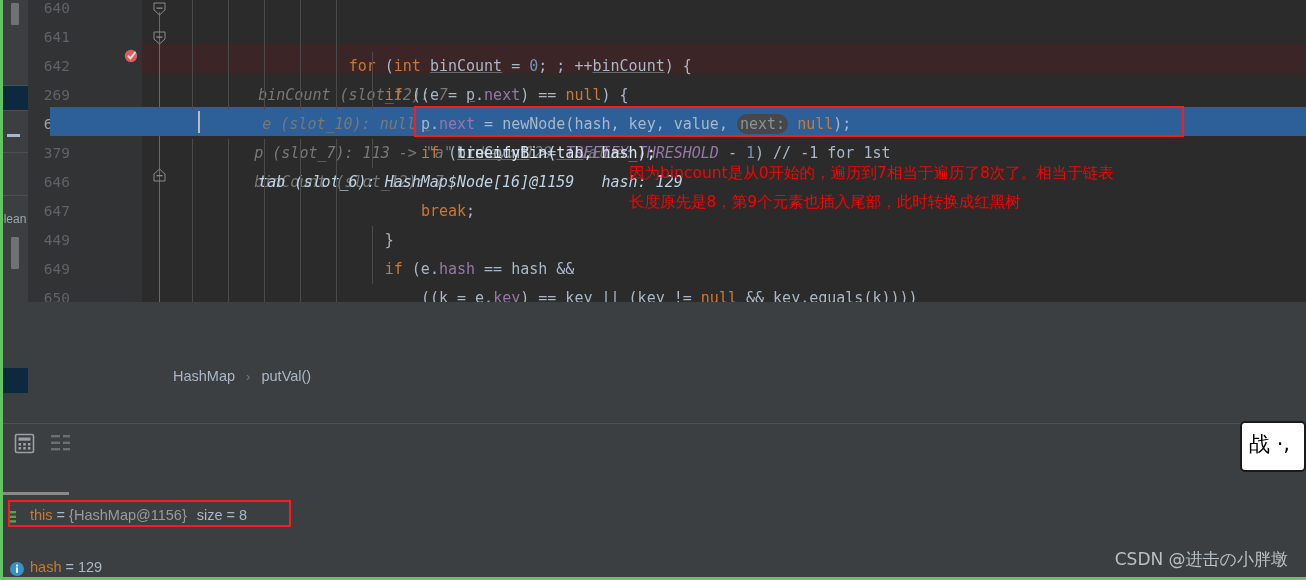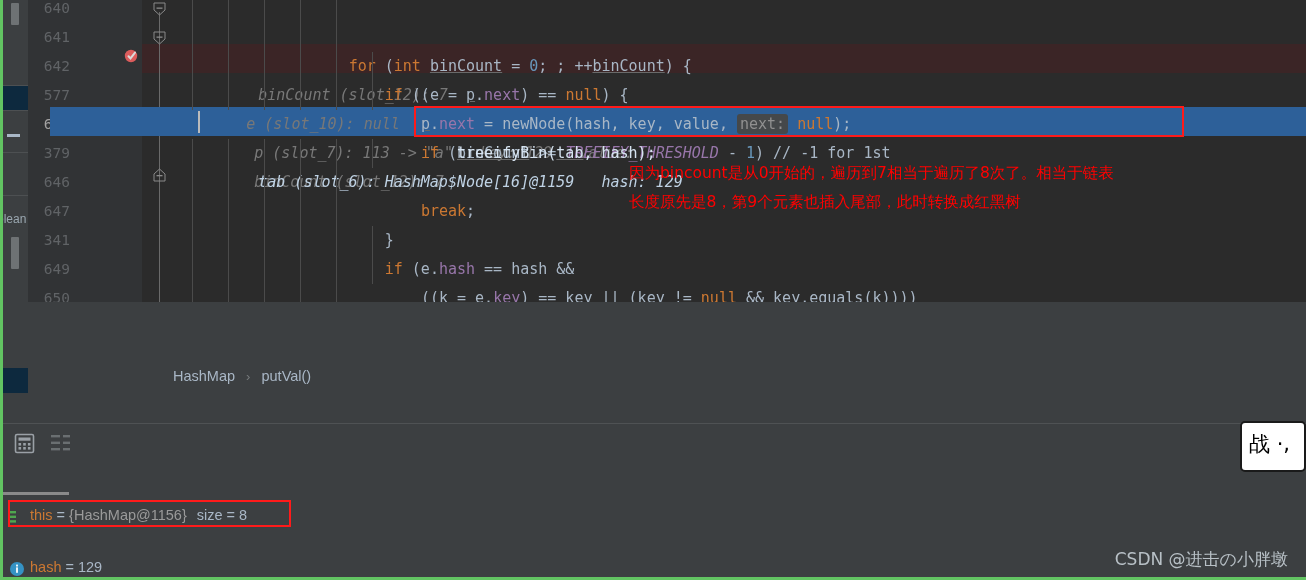--- a/index.html
+++ b/index.html
@@ -41,21 +41,21 @@
   .ln .ind{position:absolute;top:0;width:1px;height:29px;background:#4b4b4b;}
 
   
   .kw{color:#cc7832;}
   .fld{color:#9876aa;}
   .num{color:#6897bb;}
   .def{color:#a9b7c6;}
   .stat{color:#9876aa;font-style:italic;}
   .ul{text-decoration:underline;text-decoration-color:#6a6a6a;}
   .hint{color:#787878;font-style:italic;}
-  .chip{background:#45484a;color:#909090;border-radius:3px;padding:1px 3px;font-style:normal;}
+  .chip{background:#45484a;color:#909090;border-radius:10px;padding:1px 3px;font-style:normal;}
 
   .row-exec{position:absolute;left:0;right:0;height:29px;background:#3b2526;}
   .row-sel{position:absolute;left:22px;right:0;height:29px;background:#2d6099;}
   .row-cur{position:absolute;left:0;right:0;height:29px;background:#323232;}
   .caret{position:absolute;width:2px;height:22px;background:#bbbbbb;top:4px;}
 
   .hscroll{position:absolute;left:168px;top:350px;width:955px;height:9px;background:#5c5c5c;border-radius:1px;}
 
   
   .redbox{position:absolute;border:2px solid #ff1a1a;box-sizing:border-box;pointer-events:none;}
@@ -115,26 +115,26 @@
 
   <div class="editor">
 
     <div class="row-exec" style="top:44px;"></div>
     <div class="row-cur" style="top:107px;"></div>
 
     <div class="gutter">
       <div class="linenum" style="top:-6px;">640</div>
       <div class="linenum" style="top:23px;">641</div>
       <div class="linenum" style="top:52px;">642</div>
-      <div class="linenum" style="top:81px;">577</div>
+      <div class="linenum" style="top:81px;">269</div>
       <div class="linenum cur" style="top:110px;">644</div>
       <div class="linenum" style="top:139px;">379</div>
       <div class="linenum" style="top:168px;">646</div>
       <div class="linenum" style="top:197px;">647</div>
-      <div class="linenum" style="top:226px;">341</div>
+      <div class="linenum" style="top:226px;">449</div>
       <div class="linenum" style="top:255px;">649</div>
       <div class="linenum" style="top:284px;">650</div>
       <div class="linenum" style="top:313px;">651</div>
       <div class="linenum" style="top:342px;">652</div>
 
       <div class="bp" style="top:48px;">
         <svg width="15" height="15" viewBox="0 0 15 15">
           <circle cx="7" cy="8" r="6.2" fill="#db5c5c"></circle>
           <path d="M4.5 8.3 L6.5 10.4 L11 4.6" stroke="#d9d9d9" stroke-width="2" fill="none" stroke-linecap="round"></path>
         </svg>
@@ -182,21 +182,21 @@
 
       <div class="ln" style="top:-6px;">
         <span class="ind" style="left:24px;"></span><span class="ind" style="left:60px;"></span><span class="ind" style="left:96px;"></span><span class="ind" style="left:132px;"></span><span class="ind" style="left:168px;"></span>
         <span><span style="color:transparent">            </span><span class="kw">for</span> (<span class="kw">int</span> <span class="ul">binCount</span> = <span class="num">0</span>; ; ++<span class="ul">binCount</span>) {</span>
         <span class="hint" style="margin-left:18px;">binCount (slot_12): 7</span>
       </div>
 
       <div class="ln" style="top:23px;">
         <span class="ind" style="left:24px;"></span><span class="ind" style="left:60px;"></span><span class="ind" style="left:96px;"></span><span class="ind" style="left:132px;"></span><span class="ind" style="left:168px;"></span>
         <span><span style="color:transparent">                </span><span class="kw">if</span> ((e = <span class="ul">p</span>.<span class="fld">next</span>) == <span class="kw">null</span>) {</span>
-        <span class="hint" style="margin-left:6px;">e (slot_10): null</span>
+        <span class="hint" style="margin-left:22px;">e (slot_10): null</span>
       </div>
 
       <div class="ln" style="top:52px;">
         <span class="ind" style="left:24px;"></span><span class="ind" style="left:60px;"></span><span class="ind" style="left:96px;"></span><span class="ind" style="left:132px;"></span><span class="ind" style="left:168px;"></span><span class="ind" style="left:204px;"></span>
         <span><span style="color:transparent">                    </span><span class="ul">p</span>.<span class="fld">next</span> = newNode(hash, key, value, </span><span class="chip">next:</span><span class="def"> <span class="kw">null</span>);</span>
         <span class="hint" style="margin-left:14px;">p (slot_7): 113 -&gt; "a"   key: 129   value:</span>
       </div>
 
       <div class="ln" style="top:81px;">
         <span class="ind" style="left:24px;"></span><span class="ind" style="left:60px;"></span><span class="ind" style="left:96px;"></span><span class="ind" style="left:132px;"></span><span class="ind" style="left:168px;"></span><span class="ind" style="left:204px;"></span>

